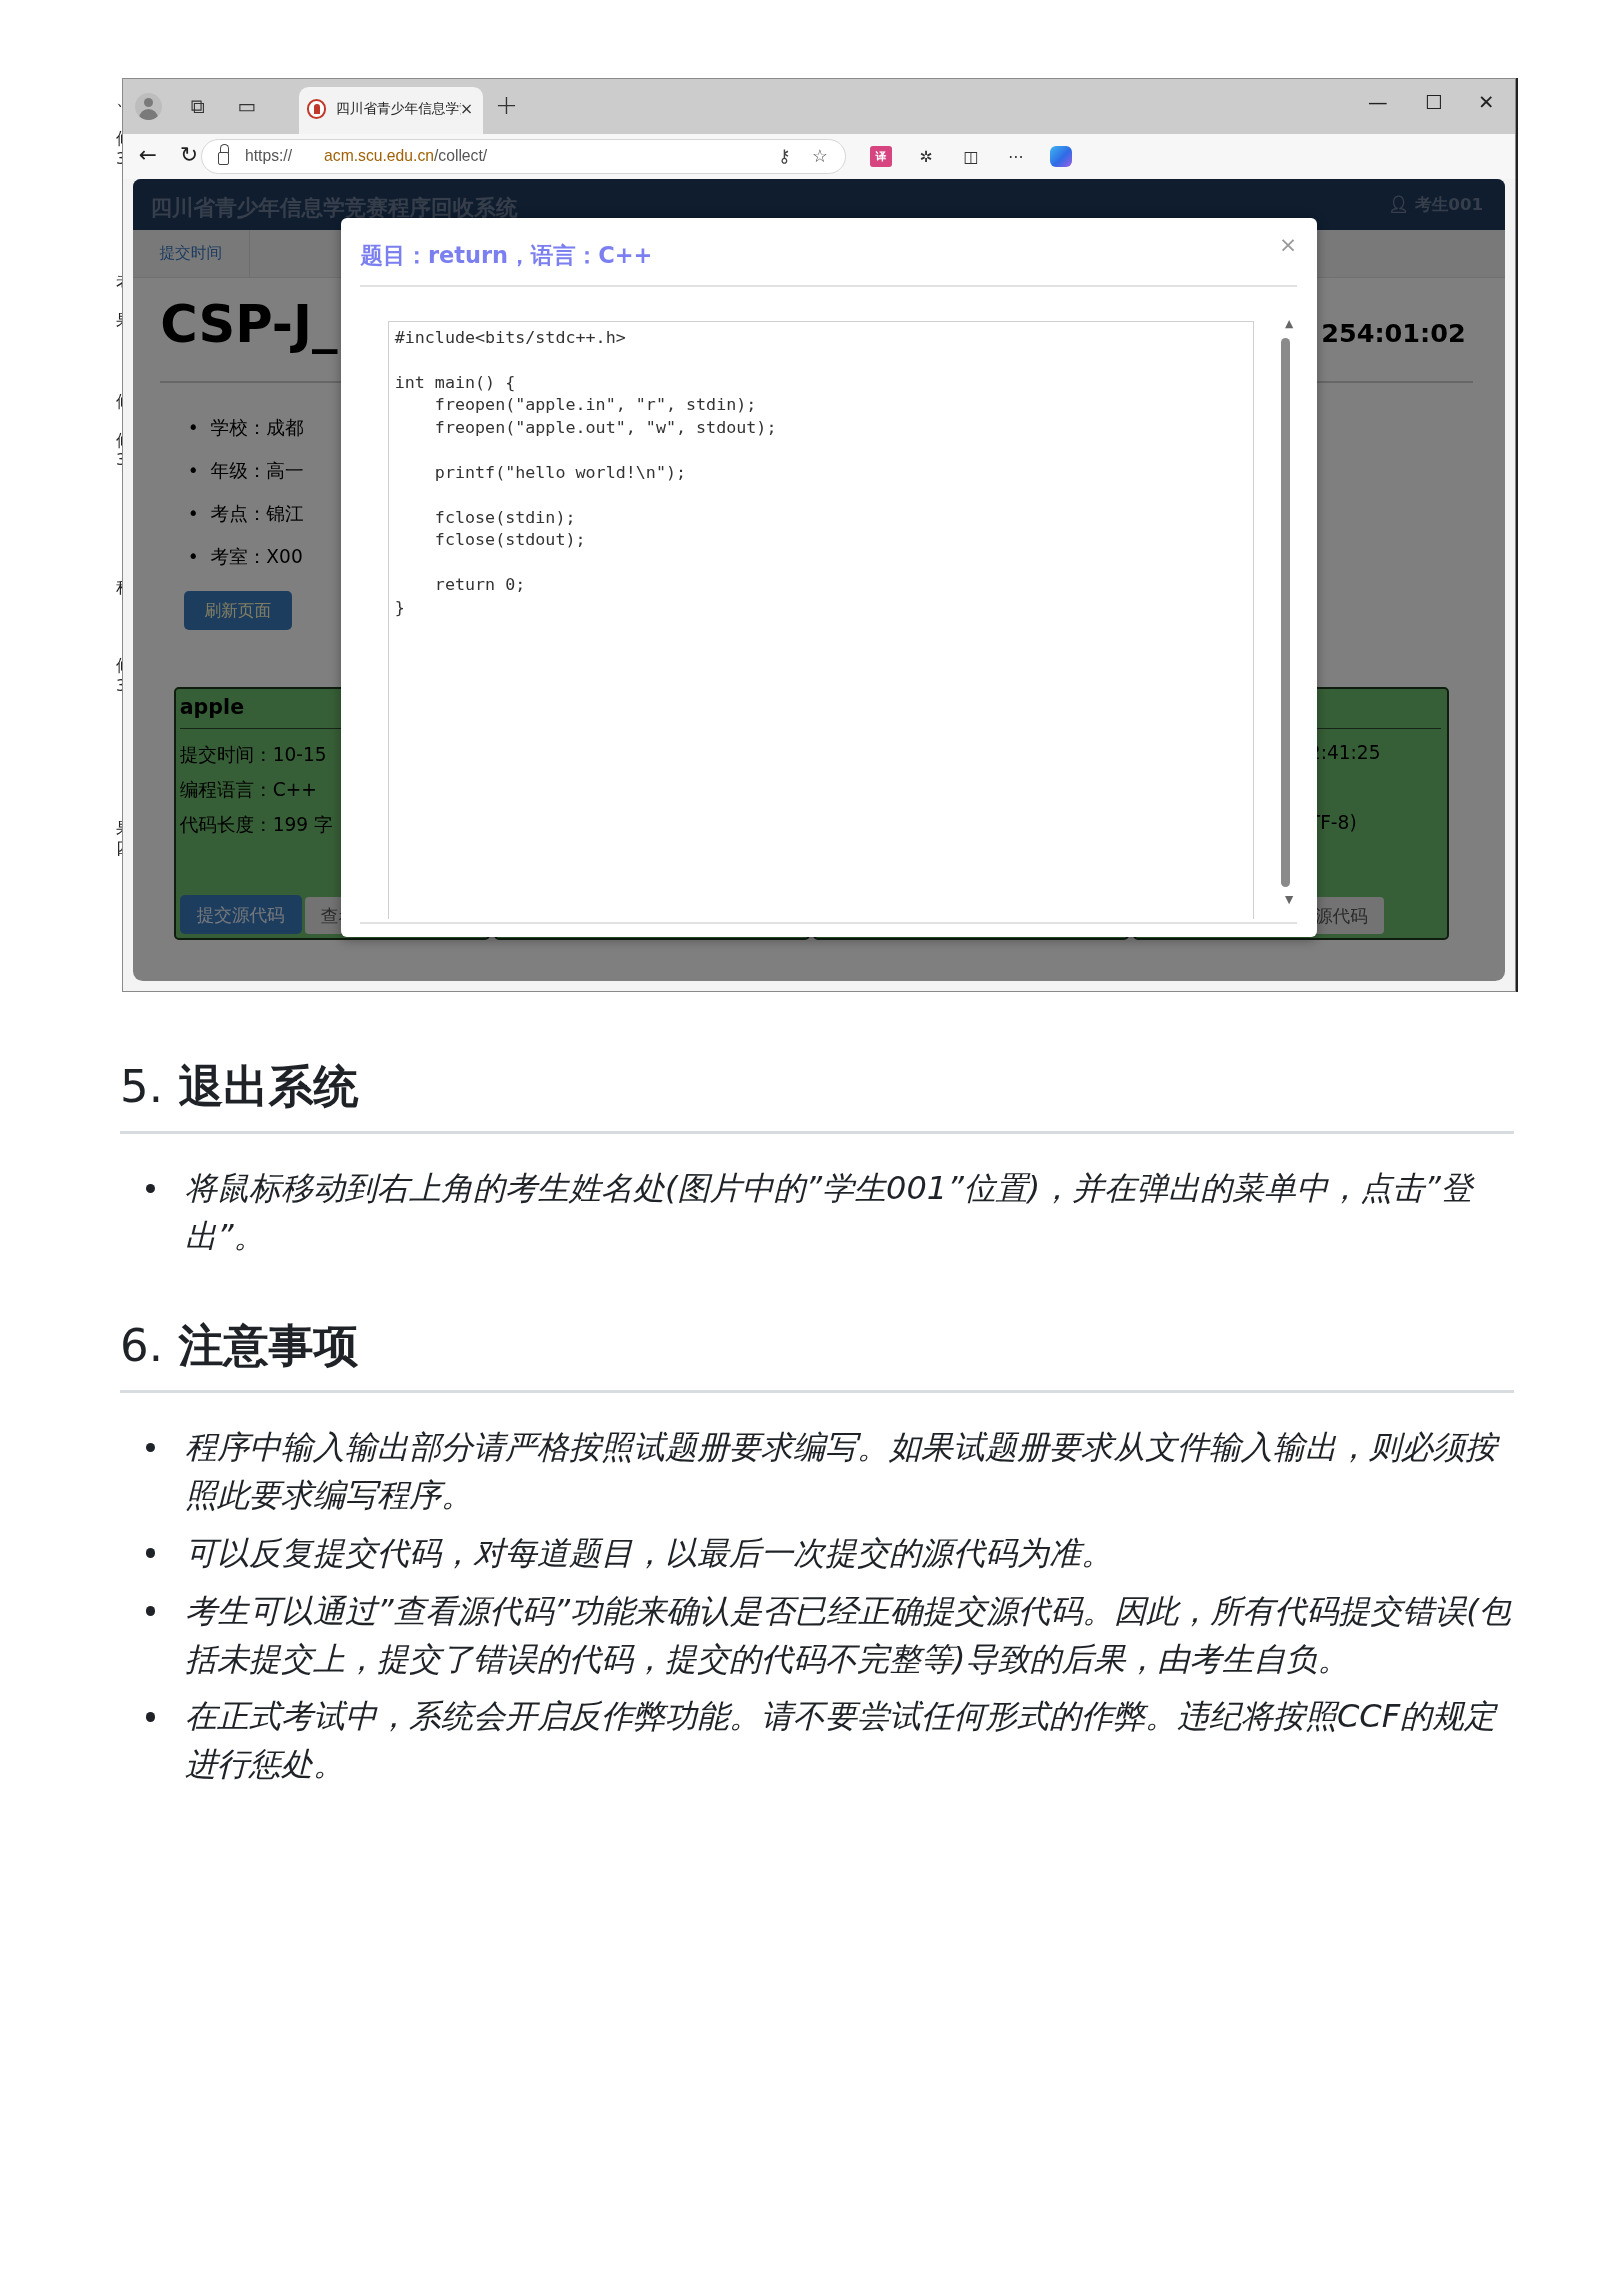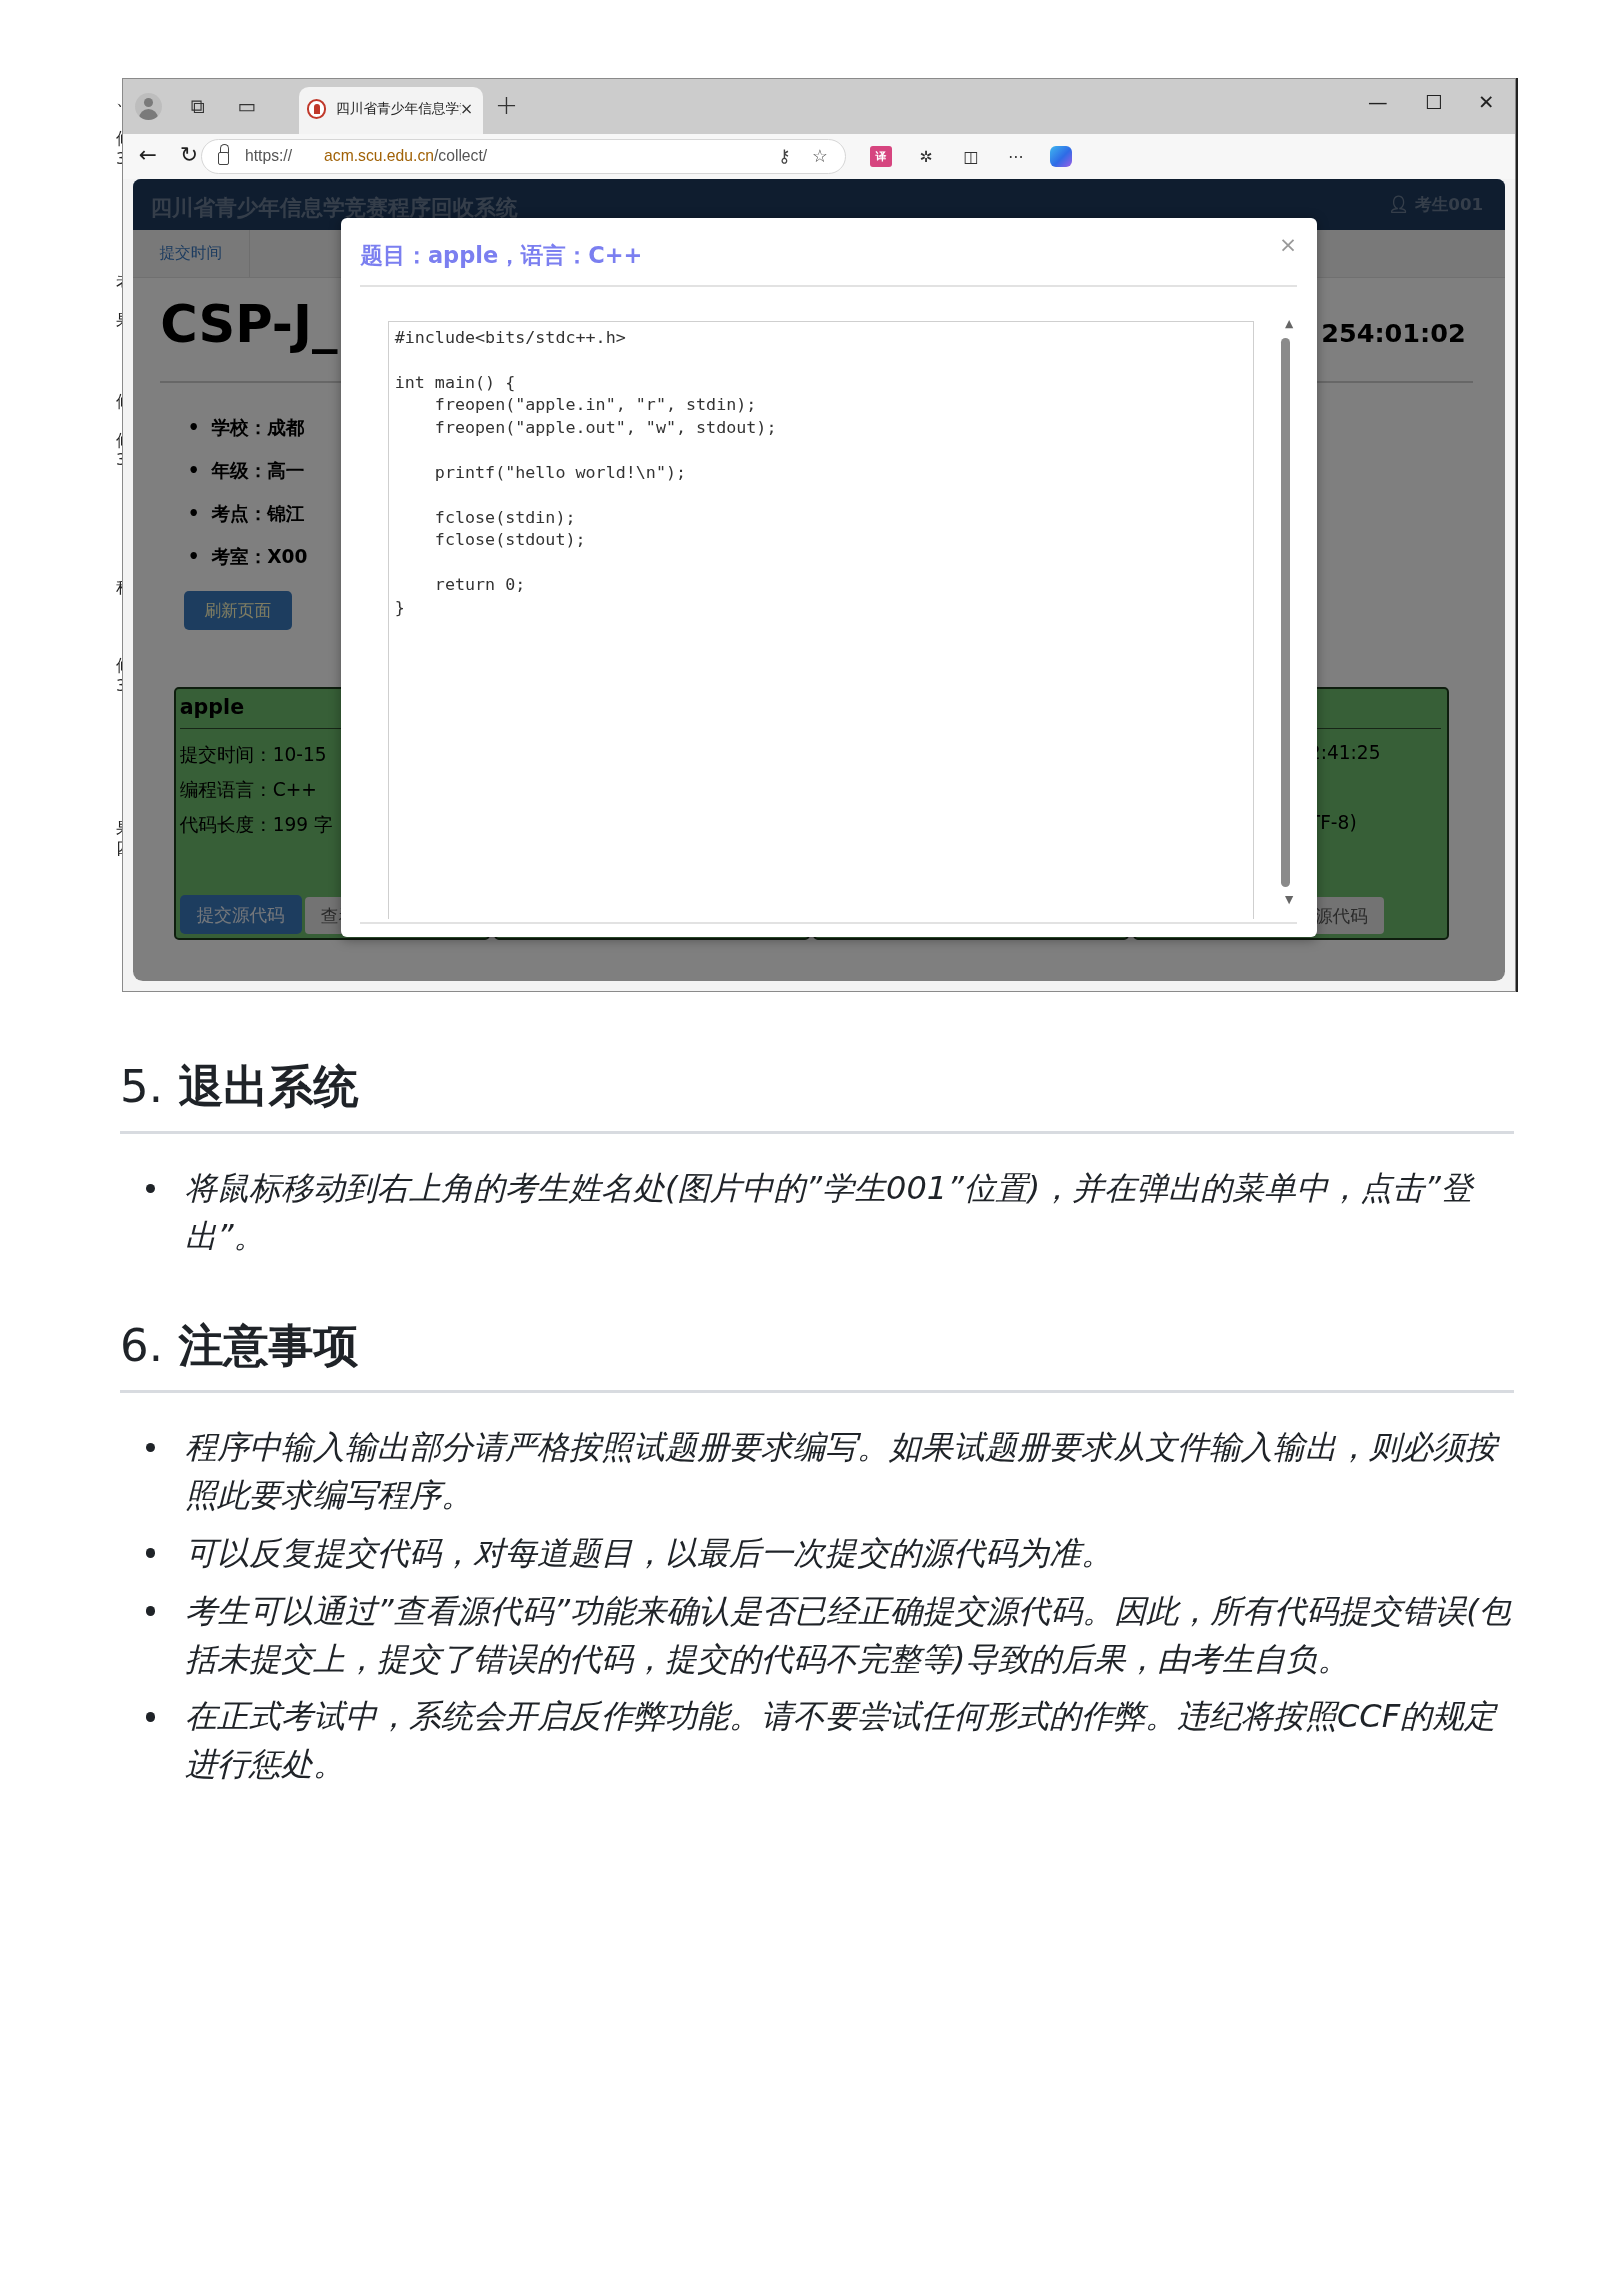--- a/index.html
+++ b/index.html
@@ -41,21 +41,21 @@
   .site { position:absolute; left:9.8px; top:100px; width:1372px; height:802px; background:#ffffff; border-radius:7.8px 7.8px 9.8px 9.8px; overflow:hidden; }
   .site-header { position:absolute; left:0; top:0; width:100%; height:51px; background:#1e3a5f; }
   .site-title { position:absolute; left:17.6px; top:13.7px; font-size:21.6px; font-weight:bold; color:#6b7d94; }
   .site-user { position:absolute; right:21.6px; top:13.7px; font-size:16.7px; font-weight:bold; color:#6b7d94; }
   .site-nav { position:absolute; left:0; top:51px; width:100%; height:47px; background:#f2f2f2; border-bottom:1px solid #e0e0e0; }
   .nav-item { position:absolute; left:0; top:0; width:116px; height:47px; border-right:1px solid #dcdcdc; display:flex; align-items:center; justify-content:center; font-size:15.7px; color:#3a78c0; }
   .exam-title { position:absolute; left:27.4px; top:116px; font-size:51px; font-weight:bold; color:#000; font-family:"DejaVu Sans",sans-serif; }
   .countdown { position:absolute; right:39px; top:137px; font-size:25.5px; font-weight:bold; color:#000; }
   .title-rule { position:absolute; left:27.4px; top:202px; width:1313px; height:2px; background:#cfcfcf; }
   .info-list { position:absolute; left:55px; top:227px; margin:0; padding:0; list-style:none; }
-  .info-list li { font-size:18.6px; color:#000; height:43px; line-height:43px;font-weight:bold; }
+  .info-list li { font-size:18.6px; color:#000; height:43px; line-height:43px; }
   .info-list li::before { content:"•"; margin-right:11.8px; }
   .refresh-btn { position:absolute; left:51px; top:412px; width:108px; height:39px; background:#3b7bbf; color:#fef9c3; border-radius:4.9px; font-size:16.7px; display:flex; align-items:center; justify-content:center; }
 
   .cards { position:absolute; left:41px; top:508px; width:1313px; height:253px; }
   .card { position:absolute; top:0; width:316px; height:253px; background:#6fbf6f; border:2px solid #1d3b1d; border-radius:4.9px; box-sizing:border-box; }
   .card-title { position:absolute; left:3.9px; top:5.9px; font-size:20.6px; font-weight:bold; color:#000; }
   .card-rule { position:absolute; left:3.9px; top:39px; right:5.9px; height:1px; background:#2f4a2f; }
   .card-line { position:absolute; left:3.9px; font-size:18.6px; color:#000; white-space:nowrap; }
   .card-btn1 { position:absolute; left:3.9px; bottom:3.9px; width:122px; height:39px; background:#3b7bbf; color:#e8eef6; border-radius:4.9px; font-size:17.6px; display:flex; align-items:center; justify-content:center; }
   .card-btn2 { position:absolute; left:129px; bottom:3.9px; width:120px; height:37px; background:#e6e6e6; color:#555; border-radius:3.9px; font-size:17.6px; display:flex; align-items:center; justify-content:center; }
@@ -165,21 +165,21 @@
         <div class="card-line" style="top:53px; left:174px">2:41:25</div>
         <div class="card-line" style="top:123px; left:174px">TF-8)</div>
         <div class="card-btn1">提交源代码</div>
         <div class="card-btn2">查看源代码</div>
       </div>
     </div>
 
     <div class="overlay"></div>
 
     <div class="modal">
-      <div class="modal-title">题目：apple，语言：C++</div>
+      <div class="modal-title">题目：return，语言：C++</div>
       <div class="modal-close">×</div>
       <div class="modal-rule"></div>
       <div class="modal-body">
         <div class="code-box">
           <pre class="code">#include&lt;bits/stdc++.h&gt;
 
 int main() {
     freopen("apple.in", "r", stdin);
     freopen("apple.out", "w", stdout);
 

